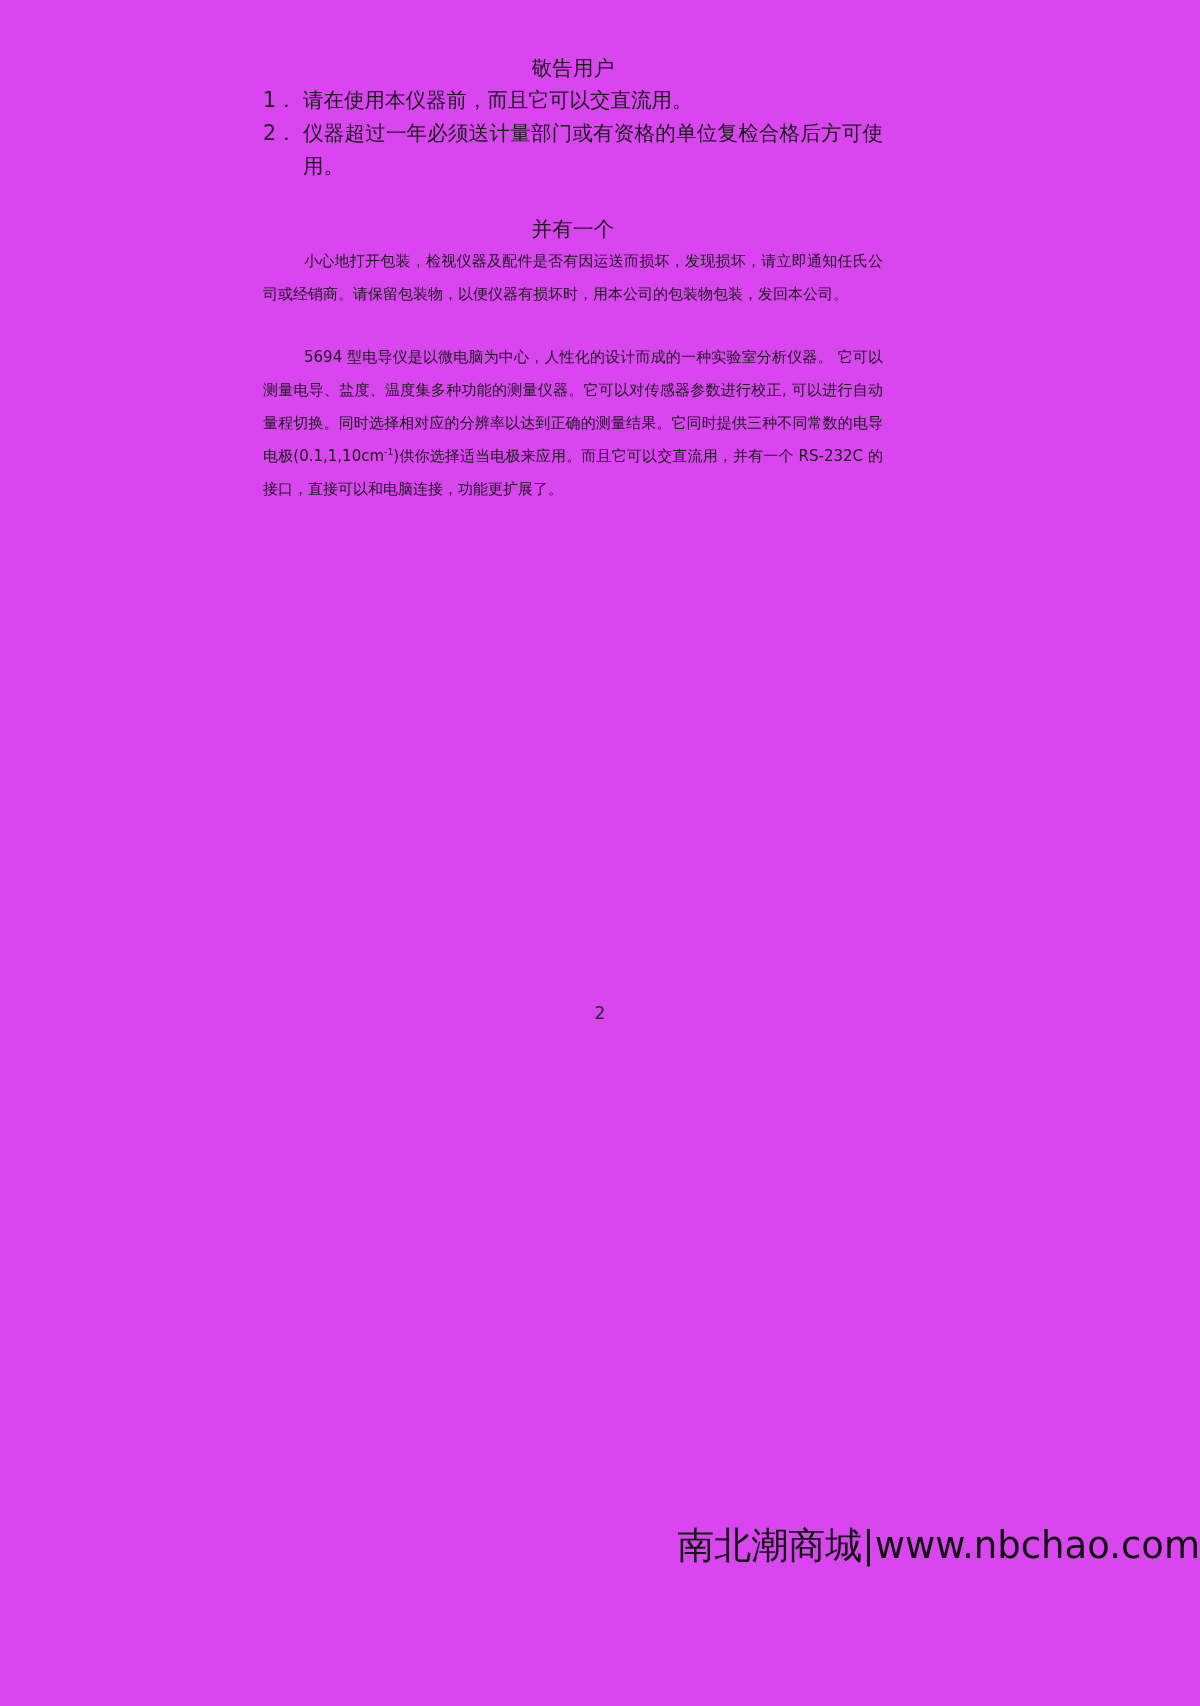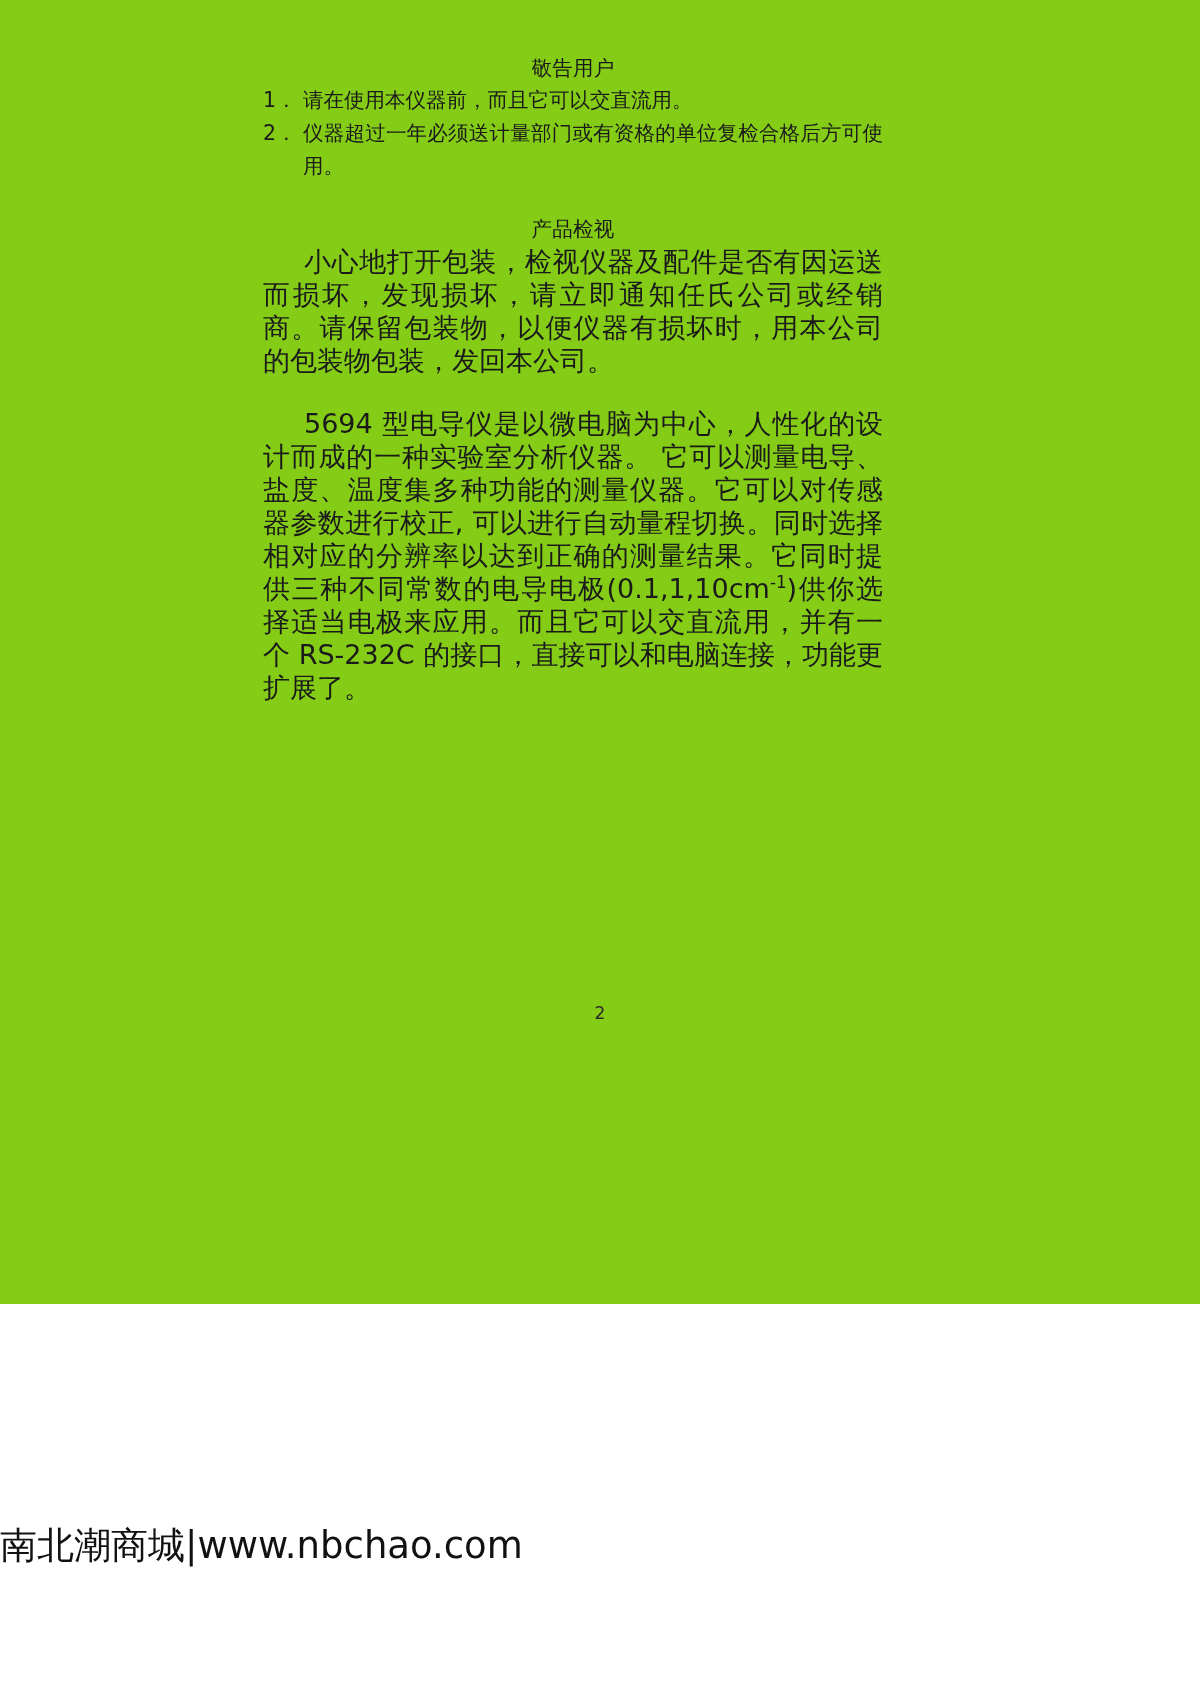--- a/index.html
+++ b/index.html
@@ -13,22 +13,22 @@
     position: relative;
     font-family: "DejaVu Sans", "Liberation Sans", sans-serif;
     color: #1a1a1a;
     overflow: hidden;
   }
 
   .page {
     position: absolute;
     left: 0; top: 0;
     width: 1200px;
-    height: 1304px;
-    background: #84cc16;
+    height: 1706px;
+    background: #d946ef;
   }
 
   .content {
     position: absolute;
     left: 263px;
     top: 52px;
     width: 620px;
   }
 
   .section-heading {
@@ -66,21 +66,21 @@
     text-align: left;
     white-space: pre;
   }
   .list-text {
     flex: 1 1 auto;
     text-align: justify;
     text-justify: inter-character;
   }
 
   .para {
-    font-size: 27px;
+    font-size: 15px;
     line-height: 33px;
     margin: 0;
     text-align: justify;
     text-justify: inter-character;
     text-indent: 41px;
   }
   .gap-md { height: 30px; }
 
   sup.sup-exp {
     font-size: 0.62em;
@@ -97,21 +97,21 @@
     font-size: 17px;
     line-height: 22px;
     color: #2b2b2b;
   }
 
   .footer-watermark {
     position: absolute;
     left: 0;
     top: 1522px;
     width: 1200px;
-    text-align: left;
+    text-align: right;
     font-size: 37px;
     line-height: 48px;
     color: #111111;
     letter-spacing: 0px;
     font-weight: 400;
   }
 </style>
 </head>
 <body>
 
@@ -127,21 +127,21 @@
         <span class="list-text">请在使用本仪器前，而且它可以交直流用。</span>
       </li>
       <li class="list-item">
         <span class="list-marker">2．</span>
         <span class="list-text">仪器超过一年必须送计量部门或有资格的单位复检合格后方可使用。</span>
       </li>
     </ul>
 
     <div class="gap-md"></div>
 
-    <div class="section-heading">产品检视</div>
+    <div class="section-heading">并有一个</div>
 
     <p class="para">小心地打开包装，检视仪器及配件是否有因运送而损坏，发现损坏，请立即通知任氏公司或经销商。请保留包装物，以便仪器有损坏时，用本公司的包装物包装，发回本公司。</p>
 
     <div class="gap-md"></div>
 
 
     <p class="para"><span>5694 型电导仪是以微电脑为中心，人性化的设计而成的一种实验室分析仪器。 它可以测量电导、盐度、温度集多种功能的测量仪器。它可以对传感器参数进行校正, 可以进行自动量程切换。同时选择相对应的分辨率以达到正确的测量结果。它同时提供三种不同常数的电导电极(0.1,1,10cm</span><sup class="sup-exp">-1</sup><span>)供你选择适当电极来应用。而且它可以交直流用，并有一个 RS-232C 的接口，直接可以和电脑连接，功能更扩展了。</span></p>
 
 
   </div>

